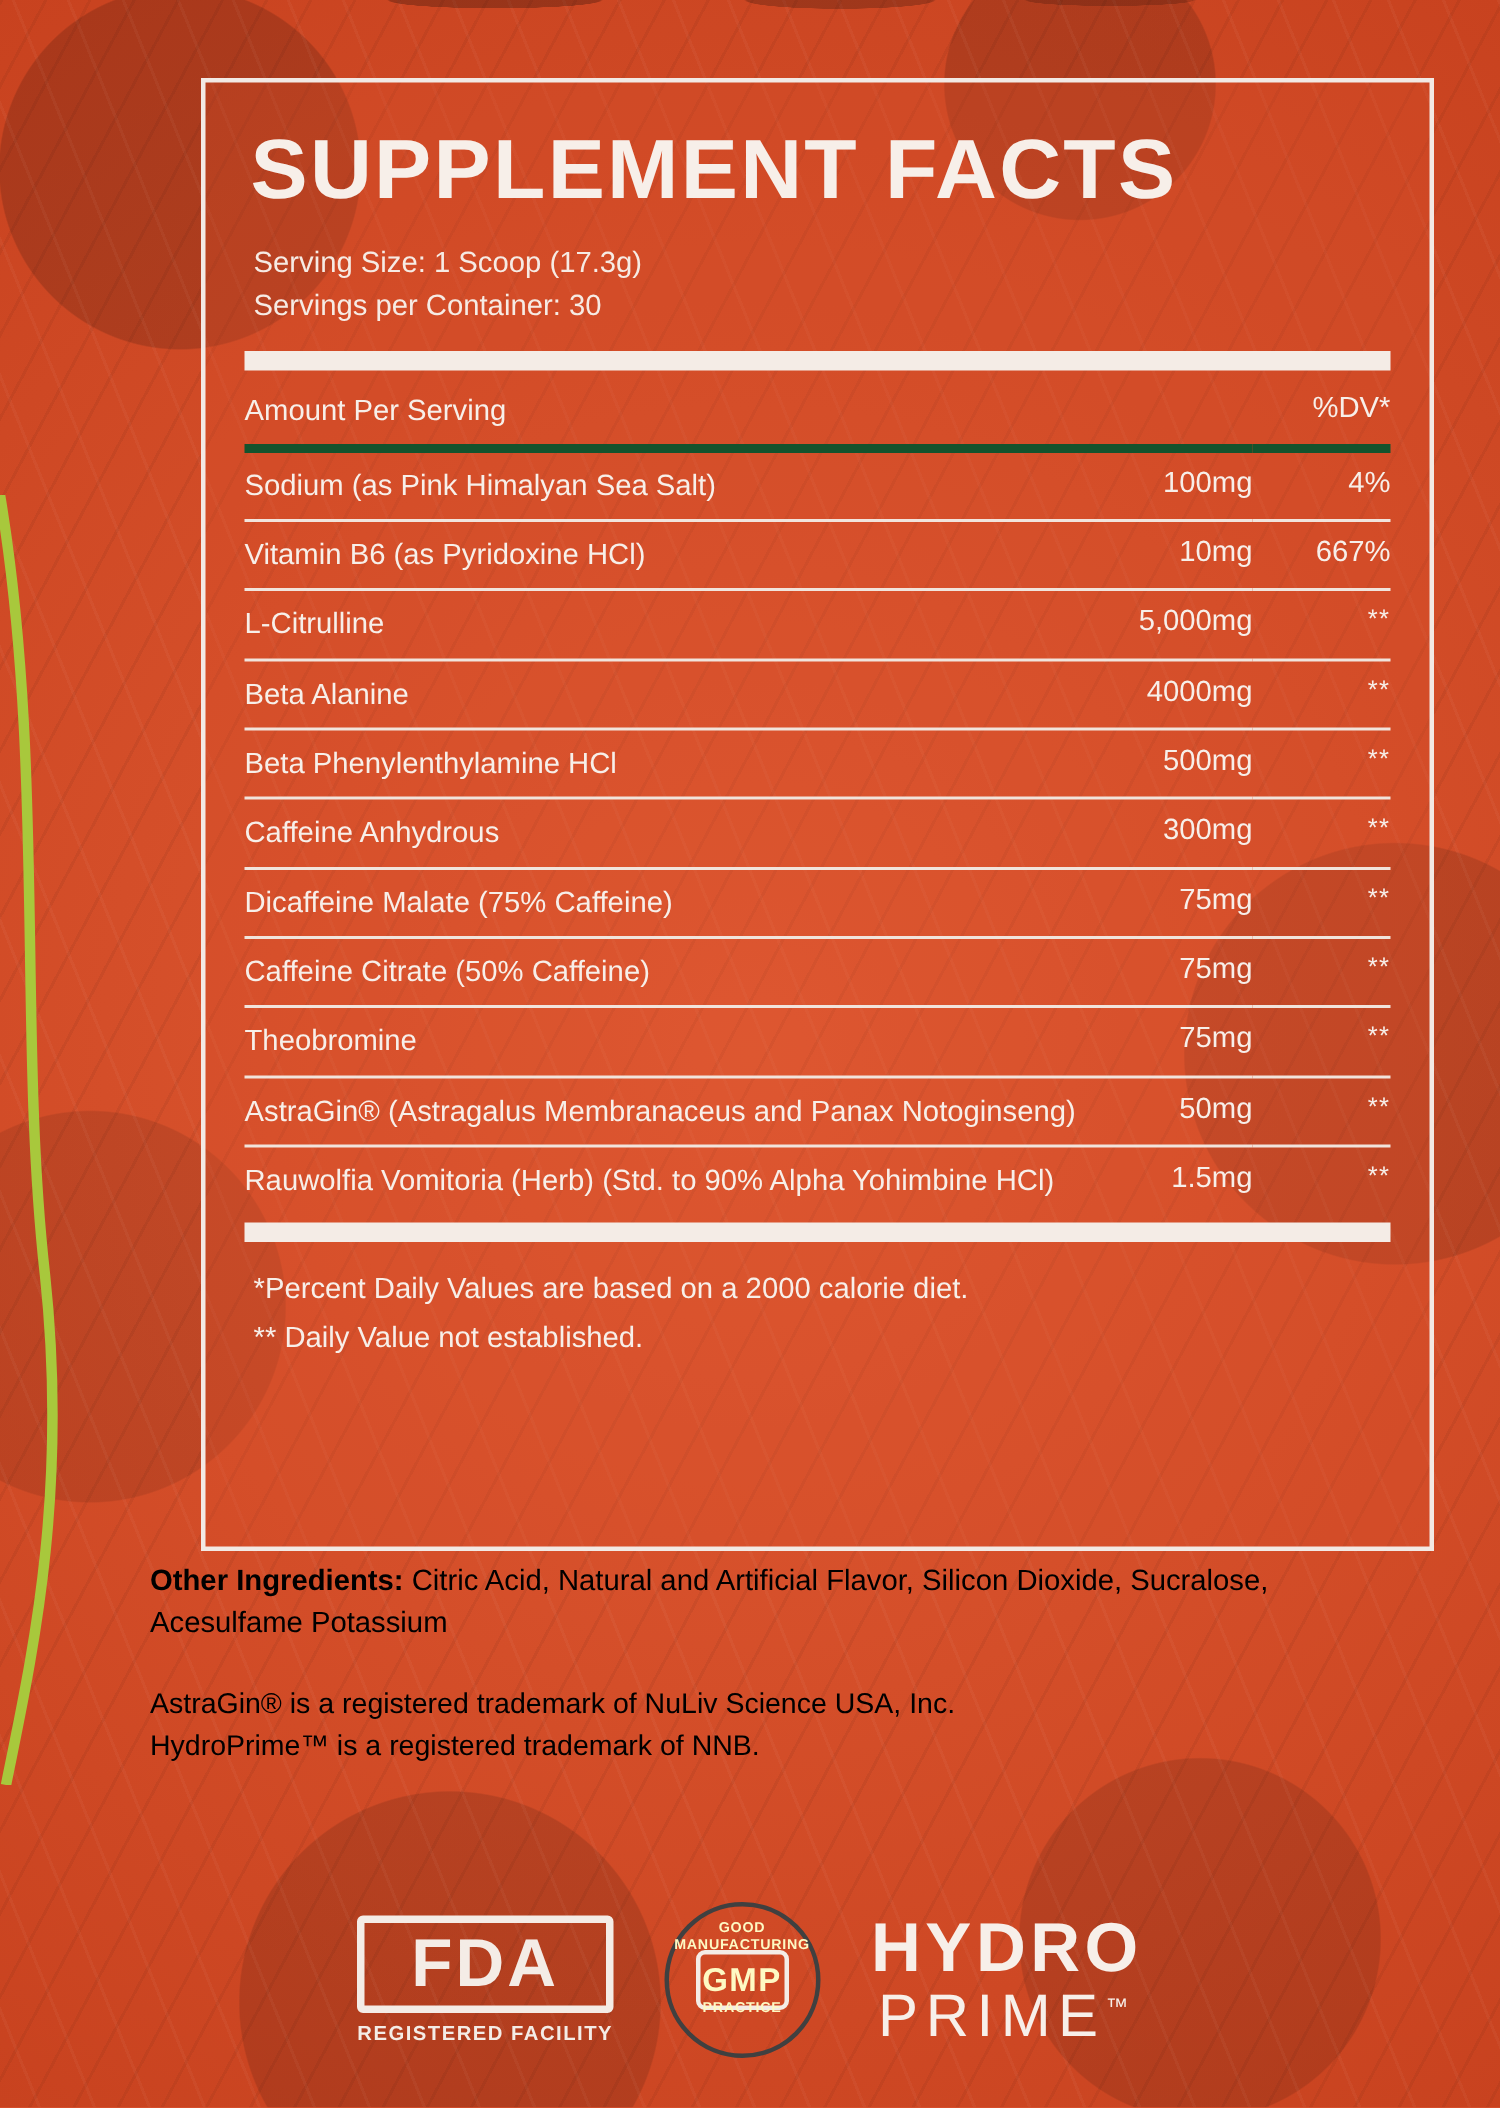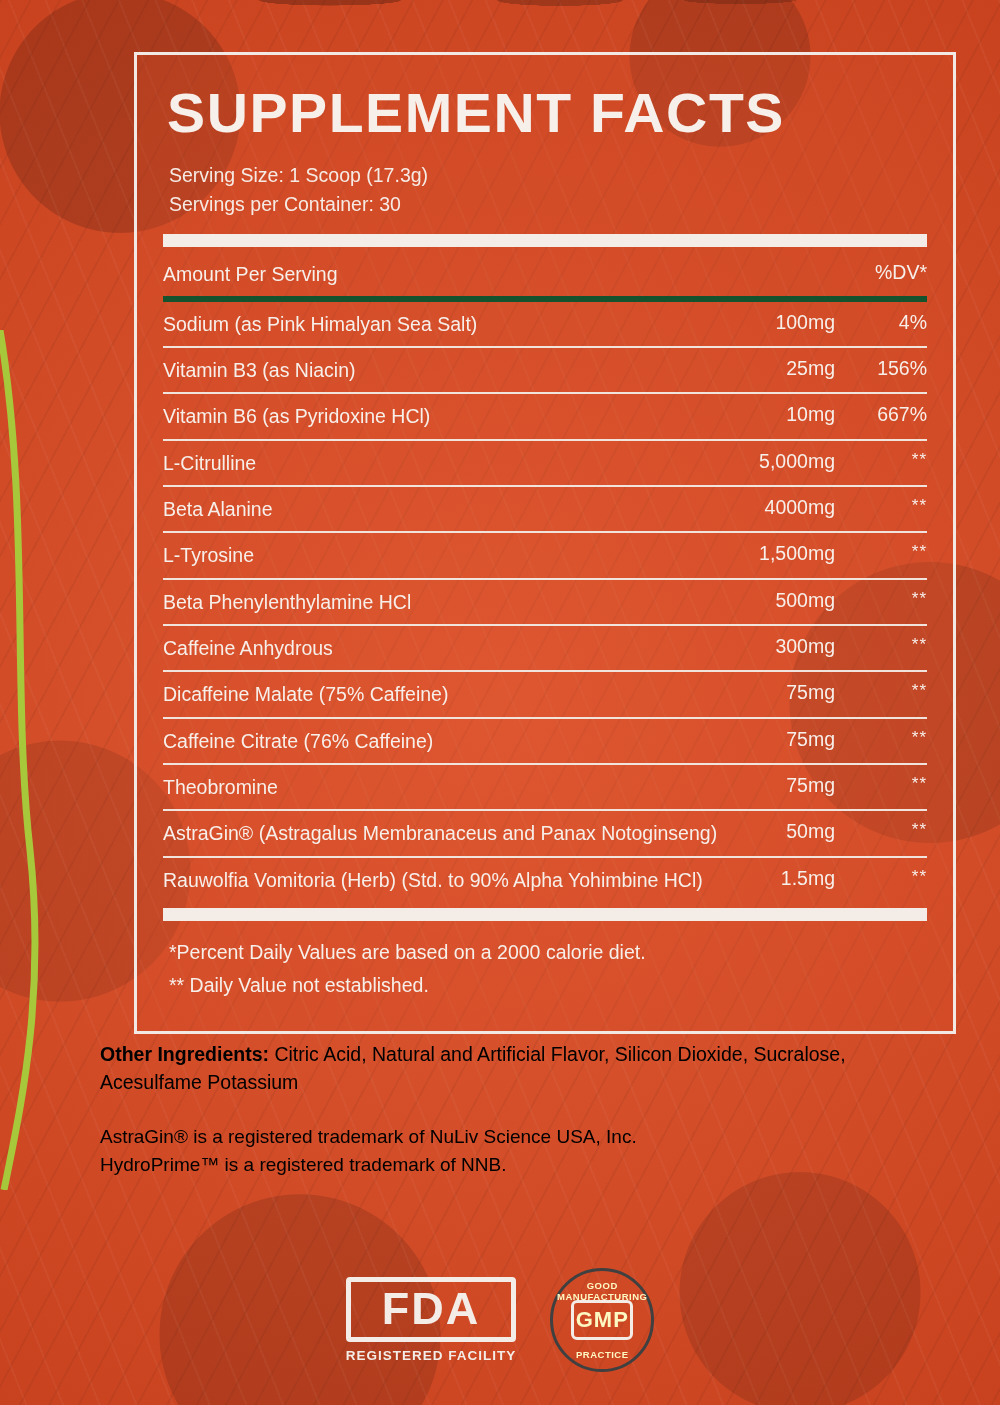--- a/index.html
+++ b/index.html
@@ -189,21 +189,21 @@
   }
   .gmp .arc-top, .gmp .arc-bottom {
     position: absolute;
     left: 0; right: 0;
     text-align: center;
     font-size: 9.5px;
     letter-spacing: 0.5px;
     font-weight: 700;
   }
   .gmp .arc-top { top: 9px; }
-  .gmp .arc-bottom { bottom: 9px; }
+  .gmp .arc-bottom { bottom: 25px; }
   .hydro {
     color: #f7efe9;
     line-height: 0.95;
     text-align: center;
   }
   .hydro .l1 { font-size: 46px; font-weight: 800; letter-spacing: 3px; }
   .hydro .l2 { font-size: 40px; font-weight: 300; letter-spacing: 5px; margin-top: 4px; }
   .hydro .l2 sup { font-size: 15px; }
   .astragin {
     color: #f7efe9;
@@ -246,61 +246,51 @@
         <td class="amt"></td>
         <td class="dv">%DV*</td>
       </tr>
 
       <tr>
         <td class="name">Sodium (as Pink Himalyan Sea Salt)</td>
         <td class="amt">100mg</td>
         <td class="dv">4%</td>
       </tr>
       <tr>
-        <td class="name">Vitamin B3 (as Niacin)</td>
-        <td class="amt">25mg</td>
-        <td class="dv">156%</td>
-      </tr>
-      <tr>
         <td class="name">Vitamin B6 (as Pyridoxine HCl)</td>
         <td class="amt">10mg</td>
         <td class="dv">667%</td>
       </tr>
       <tr>
         <td class="name">L-Citrulline</td>
         <td class="amt">5,000mg</td>
         <td class="dv stars">**</td>
       </tr>
       <tr>
         <td class="name">Beta Alanine</td>
         <td class="amt">4000mg</td>
         <td class="dv stars">**</td>
       </tr>
       <tr>
-        <td class="name">L-Tyrosine</td>
-        <td class="amt">1,500mg</td>
-        <td class="dv stars">**</td>
-      </tr>
-      <tr>
         <td class="name">Beta Phenylenthylamine HCl</td>
         <td class="amt">500mg</td>
         <td class="dv stars">**</td>
       </tr>
       <tr>
         <td class="name">Caffeine Anhydrous</td>
         <td class="amt">300mg</td>
         <td class="dv stars">**</td>
       </tr>
       <tr>
         <td class="name">Dicaffeine Malate (75% Caffeine)</td>
         <td class="amt">75mg</td>
         <td class="dv stars">**</td>
       </tr>
       <tr>
-        <td class="name">Caffeine Citrate (76% Caffeine)</td>
+        <td class="name">Caffeine Citrate (50% Caffeine)</td>
         <td class="amt">75mg</td>
         <td class="dv stars">**</td>
       </tr>
       <tr>
         <td class="name">Theobromine</td>
         <td class="amt">75mg</td>
         <td class="dv stars">**</td>
       </tr>
       <tr>
         <td class="name">AstraGin® (Astragalus Membranaceus and Panax Notoginseng)</td>
@@ -337,14 +327,18 @@
     <div class="mark">FDA</div>
     <div class="sub">REGISTERED FACILITY</div>
   </div>
 
   <div class="gmp">
     <div class="arc-top">GOOD MANUFACTURING</div>
     <div class="inner">GMP</div>
     <div class="arc-bottom">PRACTICE</div>
   </div>
 
+  <div class="hydro">
+    <div class="l1">HYDRO</div>
+    <div class="l2"><span>PRIME</span><sup>™</sup></div>
+  </div>
 
 </div>
 
 </body></html>

